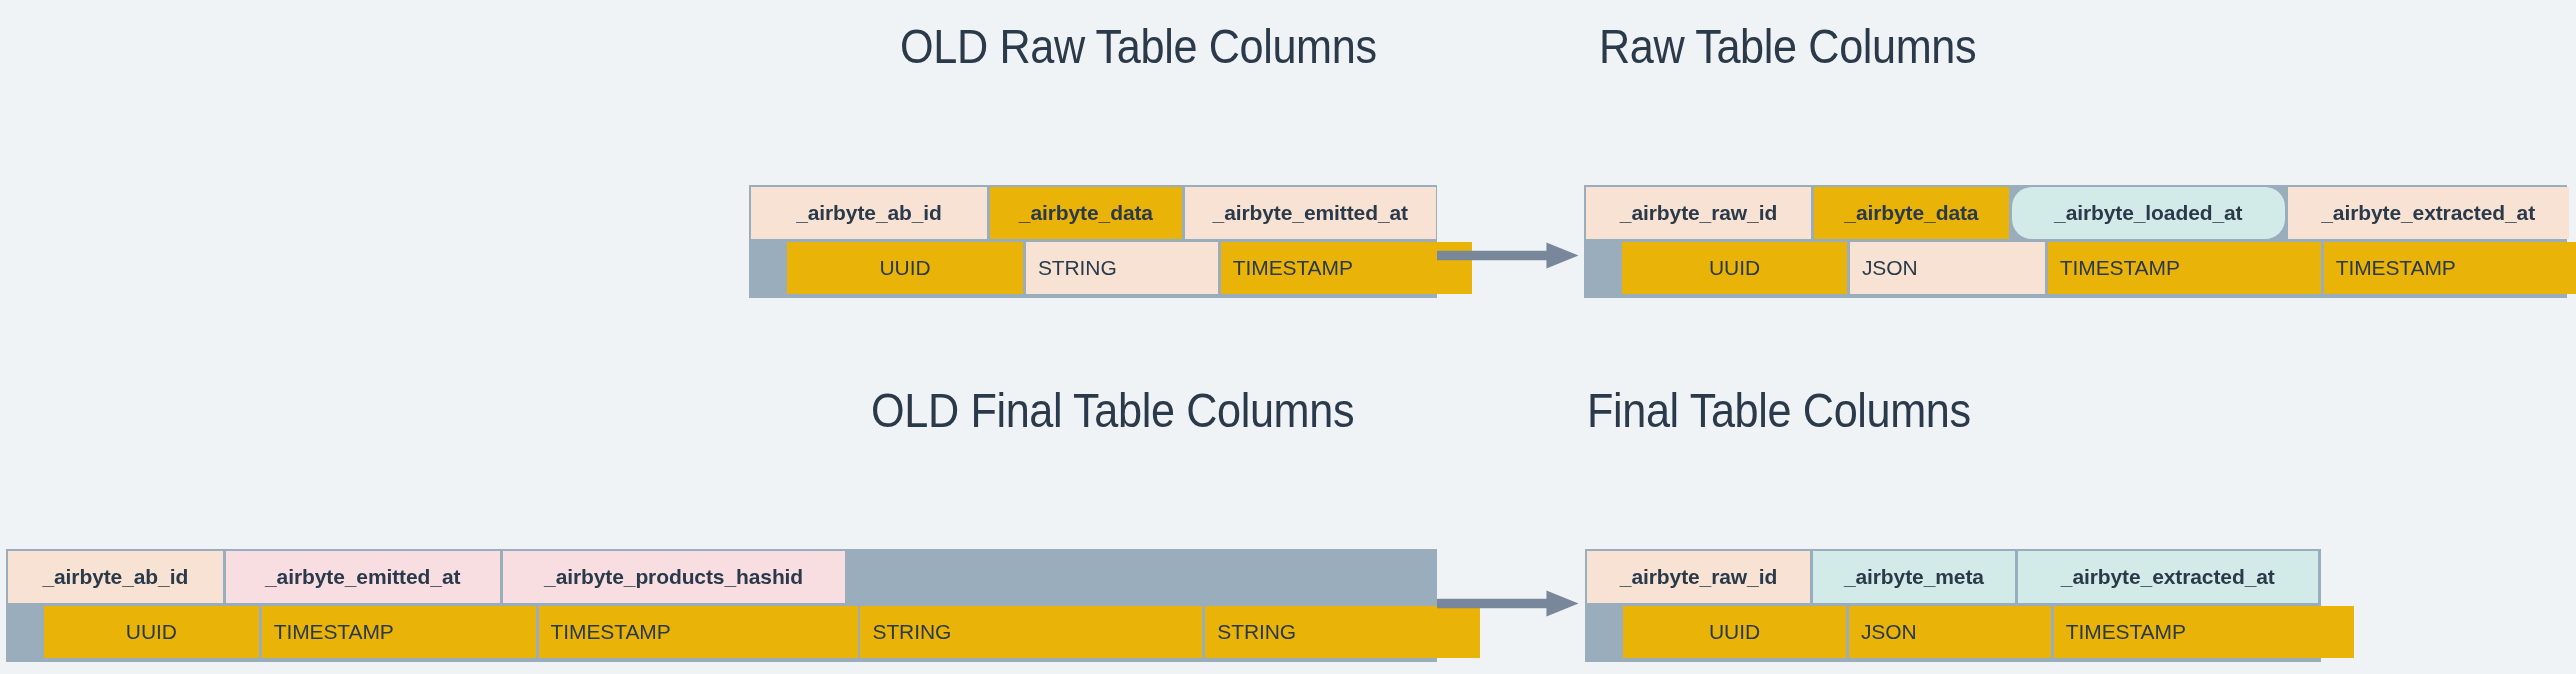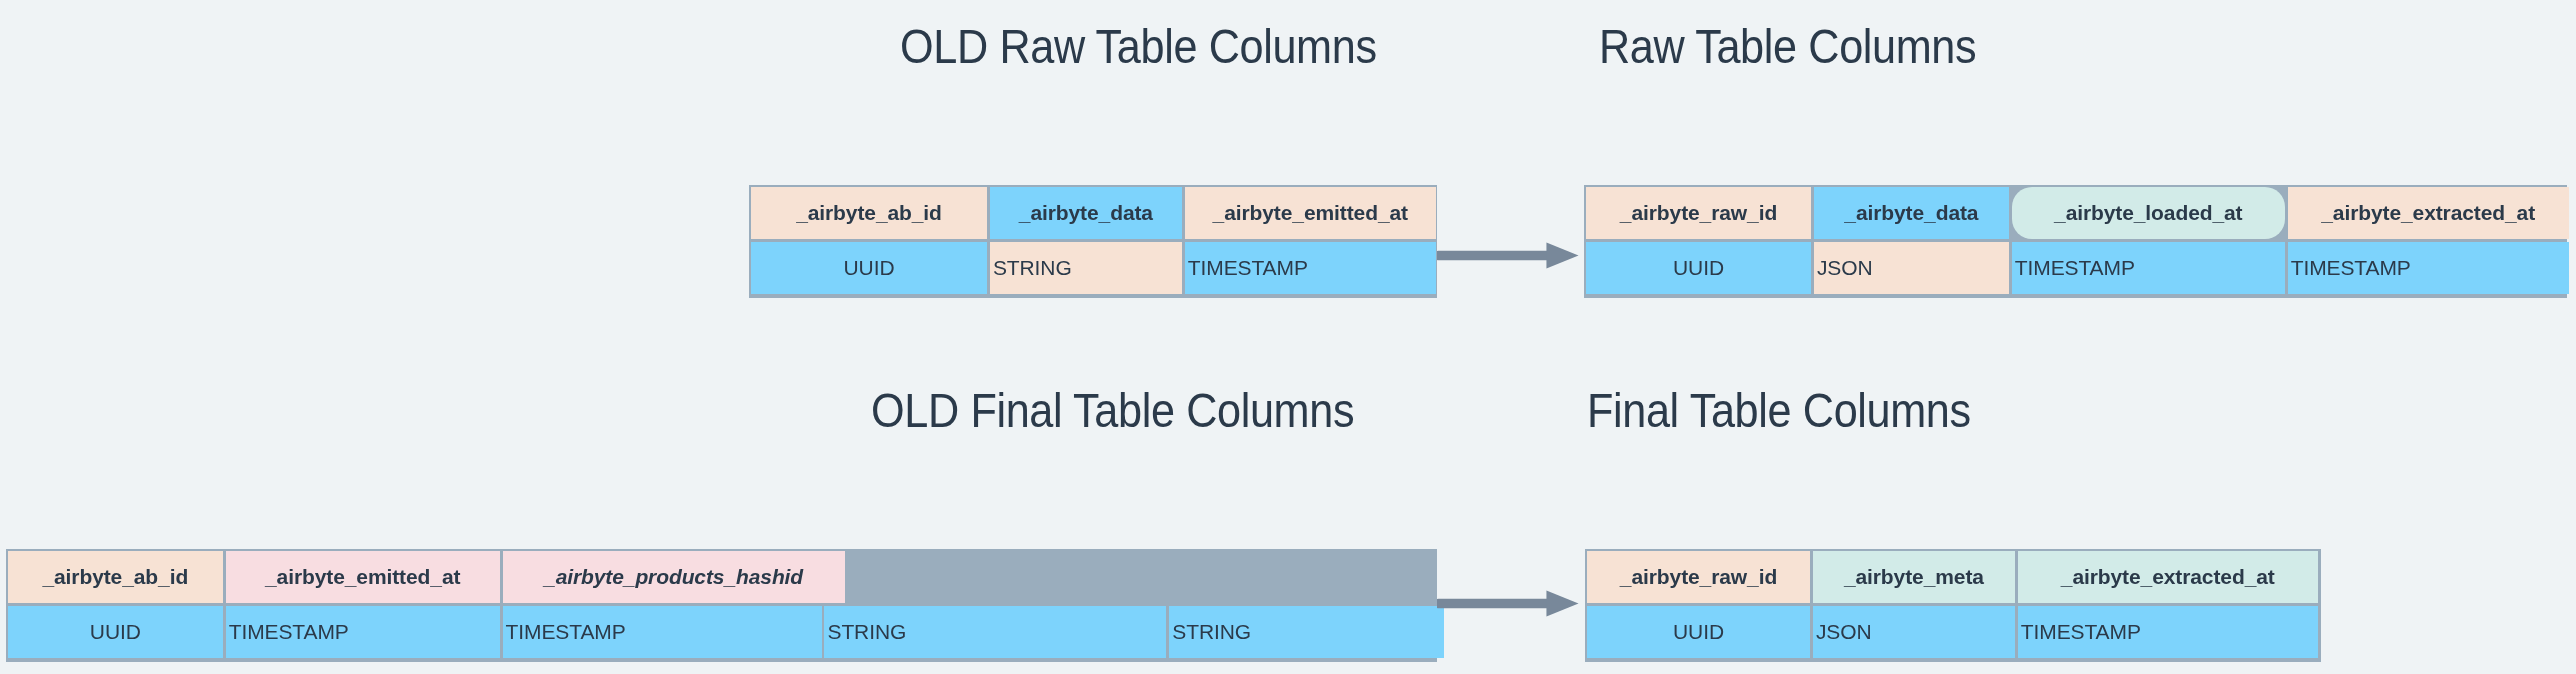--- a/index.html
+++ b/index.html
@@ -72,31 +72,32 @@
   .trow.header { margin-bottom: 2.9px; }
 
   .cell.head {
     justify-content: center;
     font-weight: 700;
     font-size: 21px;
     letter-spacing: -0.1px;
   }
   .cell.val {
     justify-content: flex-start;
-    padding-left: 3px;
+    padding-left: 12px;
     font-weight: 400;
     font-size: 21px;
     letter-spacing: -0.1px;
   }
   .cell.val.center {
     justify-content: center;
     padding-left: 0;
-  }
-
-  .fill-white  { background: #7dd3fc; }
+    margin-left: 36px;
+  }
+
+  .fill-white  { background: #eab308; }
   .fill-peach  { background: #f7e2d4; }
   .fill-teal   { background: #d2ebe8; }
   .fill-pink   { background: #f8dde1; }
 
   
   #table-old-raw {
     left: 749px; top: 185px; width: 688px; height: 113px;
   }
   #table-new-raw {
     left: 1584px; top: 185px; width: 983px; height: 113px;
@@ -156,21 +157,21 @@
         <div class="cell val fill-peach" style="flex: 0 0 195px;">JSON</div>
         <div class="cell val fill-white" style="flex: 0 0 273px;">TIMESTAMP</div>
         <div class="cell val fill-white" style="flex: 0 0 281px;">TIMESTAMP</div>
       </div>
     </div>
 
   <div class="table" id="table-old-final">
       <div class="trow header">
         <div class="cell head fill-peach" style="flex: 0 0 215px;">_airbyte_ab_id</div>
         <div class="cell head fill-pink" style="flex: 0 0 274px;">_airbyte_emitted_at</div>
-        <div class="cell head fill-pink" style="flex: 0 0 342px; font-style: italic;">_airbyte_products_hashid</div>
+        <div class="cell head fill-pink" style="flex: 0 0 342px;">_airbyte_products_hashid</div>
       </div>
       <div class="trow values">
         <div class="cell val fill-white center" style="flex: 0 0 215px;">UUID</div>
         <div class="cell val fill-white" style="flex: 0 0 274px;">TIMESTAMP</div>
         <div class="cell val fill-white" style="flex: 0 0 319px;">TIMESTAMP</div>
         <div class="cell val fill-white" style="flex: 0 0 342px;">STRING</div>
         <div class="cell val fill-white" style="flex: 0 0 275px;">STRING</div>
       </div>
     </div>
 

